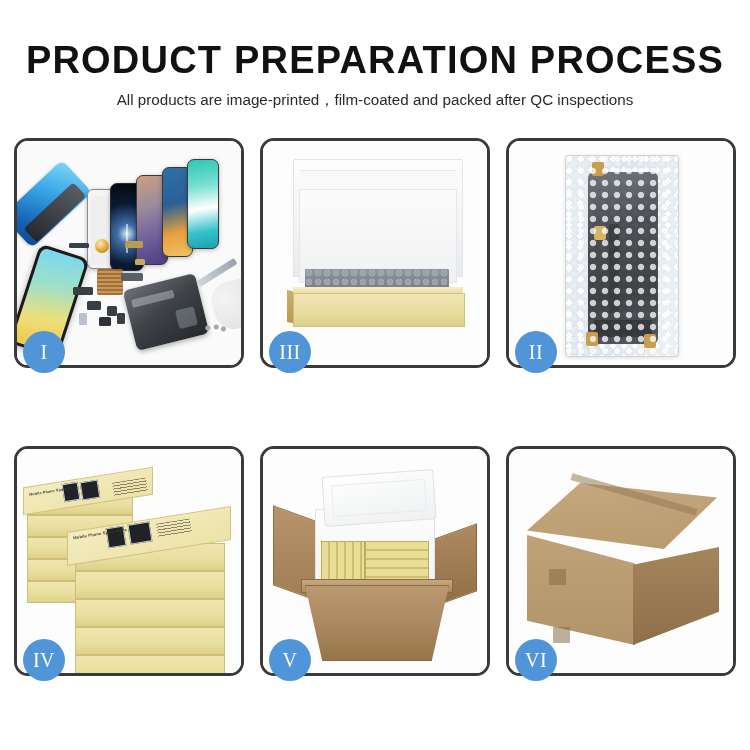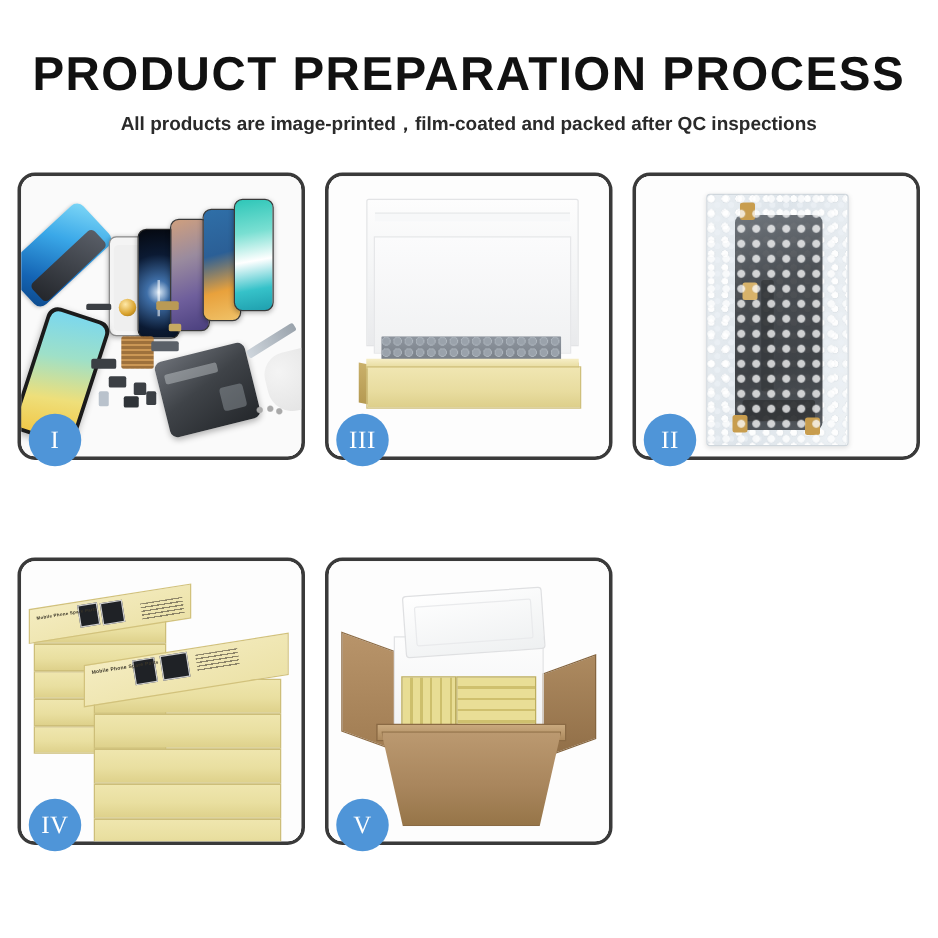--- a/index.html
+++ b/index.html
@@ -36,21 +36,21 @@
     font-weight: bold;
     letter-spacing: 1.2px;
     color: #111111;
     line-height: 44px;
     white-space: nowrap;
   }
   .subtitle {
     margin-top: 8px;
     font-family: "Liberation Sans", sans-serif;
     font-size: 15.2px;
-    font-weight: bold;
+    font-weight: normal;
     color: #2a2a2a;
     line-height: 20px;
     white-space: nowrap;
   }
 
   
   .grid {
     position: absolute;
     left: 14px;
     top: 138px;
@@ -552,15 +552,27 @@
           <div class="ycol c1"></div>
           <div class="ycol c2"></div>
         </div>
         <div class="carton-rim"></div>
         <div class="carton-body"></div>
         <div class="foam-cover"></div>
       </div>
       <div class="badge">V</div>
     </div>
 
+    <div class="panel p6">
+      <div class="panel-inner">
+        <div class="bg"></div>
+        <div class="c6-top"></div>
+        <div class="c6-front"></div>
+        <div class="c6-side"></div>
+        <div class="c6-seam"></div>
+        <div class="c6-tape1"></div>
+        <div class="c6-tape2"></div>
+      </div>
+      <div class="badge">VI</div>
+    </div>
 
   </div>
 </div>
 
 </body></html>

